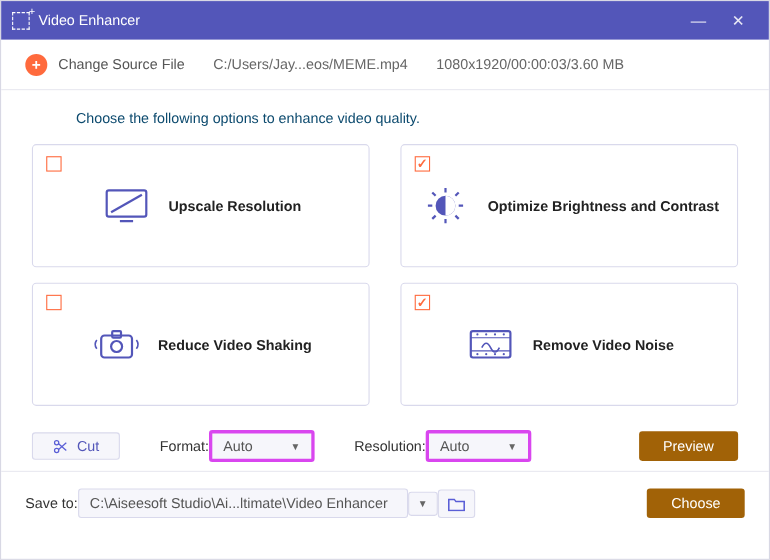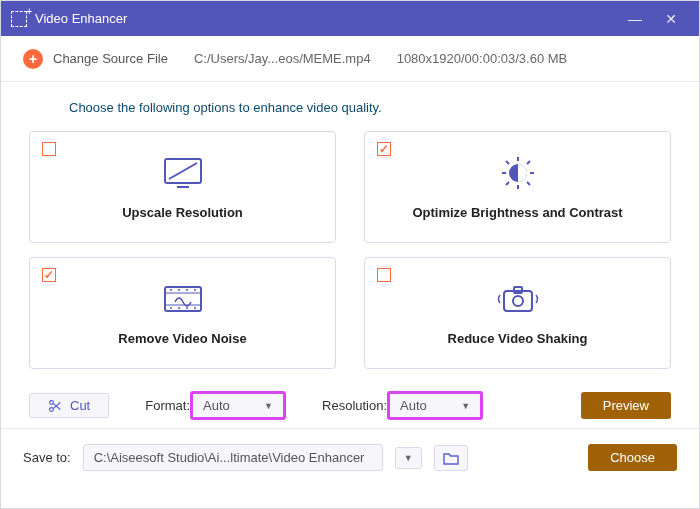--- a/index.html
+++ b/index.html
@@ -8,33 +8,33 @@
   .titlebar .app-icon { width: 16px; height: 16px; border: 1px dashed #fff; margin-right: 8px; position: relative; }
   .titlebar .app-icon::after { content: "+"; position: absolute; top: -6px; right: -6px; font-size: 10px; }
   .titlebar .title { font-size: 13px; flex: 1; }
   .titlebar .winbtn { width: 36px; text-align: center; font-size: 14px; color: #e8e8f5; cursor: pointer; }
   .source-bar { height: 46px; border-bottom: 1px solid #e8e8f0; display: flex; align-items: center; padding: 0 22px; font-size: 13px; color: #666; gap: 26px; }
   .source-bar .change { display: flex; align-items: center; gap: 10px; color: #555; cursor: pointer; }
   .plus-circle { width: 20px; height: 20px; border-radius: 50%; background: #ff6a3d; color: #fff; display: flex; align-items: center; justify-content: center; font-size: 14px; font-weight: bold; }
   .main { padding: 18px 28px 8px; }
   .prompt { font-size: 13px; color: #0c4a6e; margin-bottom: 16px; margin-left: 40px; }
   .grid { display: grid; grid-template-columns: 1fr 1fr; gap: 14px 28px; }
-  .card { border: 1px solid #d9d9ec; border-radius: 4px; height: 112px; position: relative; display: flex; flex-direction: column; align-items: center; justify-content: center; gap: 14px; cursor: pointer; }
+  .card { border: 1px solid #d9d9ec; border-radius: 4px; height: 112px; position: relative; display: flex; flex-direction: row; align-items: center; justify-content: center; gap: 14px; cursor: pointer; }
   .card .chk { position: absolute; top: 10px; left: 12px; width: 14px; height: 14px; border: 1.5px solid #ff6a3d; display: flex; align-items: center; justify-content: center; }
   .card .chk.checked::after { content: "✓"; color: #ff6a3d; font-size: 12px; font-weight: bold; line-height: 1; }
   .card .label { font-size: 13px; font-weight: 600; color: #222; }
   .icon-box { width: 48px; height: 36px; color: #5356b9; }
   .controls { display: flex; align-items: center; margin-top: 22px; font-size: 13px; color: #333; }
   .cut-btn { display: flex; align-items: center; gap: 8px; border: 1px solid #d9d9ec; padding: 4px 18px; border-radius: 3px; background: #f6f6fb; cursor: pointer; color: #5356b9; }
   .cut-btn svg { width: 14px; height: 14px; }
   .sel-label { color: #333; margin-left: 36px; }
   .select { display: flex; align-items: center; justify-content: space-between; border: 3px solid #d946ef; background: #f6f6fb; padding: 4px 10px; border-radius: 3px; min-width: 96px; cursor: pointer; color: #555; }
   .select .tri { font-size: 9px; color: #666; }
   .preview-btn, .enhance-btn { margin-left: auto; background: #a16207; color: #fff; border: none; padding: 6px 22px; border-radius: 3px; font-size: 13px; cursor: pointer; }
-  .bottom-bar { border-top: 1px solid #e8e8f0; height: 58px; display: flex; align-items: center; padding: 0 22px; gap: 12px; font-size: 13px; color: #333; }
+  .bottom-bar { border-top: 1px solid #e8e8f0; height: 58px; display: flex; align-items: center; padding: 0 22px; font-size: 13px; color: #333; }
   .path-box { flex: 0 0 300px; border: 1px solid #d9d9ec; background: #f6f6fb; padding: 5px 10px; border-radius: 3px; color: #555; white-space: nowrap; overflow: hidden; text-overflow: ellipsis; }
   .drop-btn, .folder-btn { border: 1px solid #d9d9ec; background: #f6f6fb; padding: 5px 8px; border-radius: 3px; cursor: pointer; color: #5356b9; display: flex; align-items: center; }
   .spacer { flex: 1; }
 </style>
 </head>
 <body>
 
 <div class="titlebar">
   <div class="app-icon"></div>
   <div class="title">Video Enhancer</div>
@@ -79,48 +79,48 @@
             <line x1="33" y1="27" x2="36" y2="30"></line>
             <line x1="12" y1="30" x2="15" y2="27"></line>
             <line x1="33" y1="9" x2="36" y2="6"></line>
           </g>
           <path d="M24 9 a9 9 0 0 1 0 18 z" fill="#fff"></path>
         </svg>
       <div class="label">Optimize Brightness and Contrast</div>
     </div>
 
     <div class="card">
+      <div class="chk"></div>
+      <svg class="icon-box" viewBox="0 0 48 36">
+          <rect x="10" y="10" width="28" height="20" rx="3" fill="none" stroke="#5356b9" stroke-width="2"></rect>
+          <rect x="20" y="6" width="8" height="6" rx="1" fill="none" stroke="#5356b9" stroke-width="2"></rect>
+          <circle cx="24" cy="20" r="5" fill="none" stroke="#5356b9" stroke-width="2"></circle>
+          <path d="M6 14 q-3 4 0 8" fill="none" stroke="#5356b9" stroke-width="1.5"></path>
+          <path d="M42 14 q3 4 0 8" fill="none" stroke="#5356b9" stroke-width="1.5"></path>
+        </svg>
+      <div class="label">Reduce Video Shaking</div>
+    </div>
+
+    <div class="card">
       <div class="chk checked"></div>
       <svg class="icon-box" viewBox="0 0 48 36">
           <rect x="6" y="6" width="36" height="24" rx="2" fill="none" stroke="#5356b9" stroke-width="2"></rect>
           <line x1="6" y1="12" x2="42" y2="12" stroke="#5356b9" stroke-width="1"></line>
           <line x1="6" y1="24" x2="42" y2="24" stroke="#5356b9" stroke-width="1"></line>
           <circle cx="12" cy="9" r="1" fill="#5356b9"></circle>
           <circle cx="20" cy="9" r="1" fill="#5356b9"></circle>
           <circle cx="28" cy="9" r="1" fill="#5356b9"></circle>
           <circle cx="36" cy="9" r="1" fill="#5356b9"></circle>
           <circle cx="12" cy="27" r="1" fill="#5356b9"></circle>
           <circle cx="20" cy="27" r="1" fill="#5356b9"></circle>
           <circle cx="28" cy="27" r="1" fill="#5356b9"></circle>
           <circle cx="36" cy="27" r="1" fill="#5356b9"></circle>
           <path d="M16 21 q4 -8 8 0 t8 0" fill="none" stroke="#5356b9" stroke-width="1.5"></path>
         </svg>
       <div class="label">Remove Video Noise</div>
-    </div>
-
-    <div class="card">
-      <div class="chk"></div>
-      <svg class="icon-box" viewBox="0 0 48 36">
-          <rect x="10" y="10" width="28" height="20" rx="3" fill="none" stroke="#5356b9" stroke-width="2"></rect>
-          <rect x="20" y="6" width="8" height="6" rx="1" fill="none" stroke="#5356b9" stroke-width="2"></rect>
-          <circle cx="24" cy="20" r="5" fill="none" stroke="#5356b9" stroke-width="2"></circle>
-          <path d="M6 14 q-3 4 0 8" fill="none" stroke="#5356b9" stroke-width="1.5"></path>
-          <path d="M42 14 q3 4 0 8" fill="none" stroke="#5356b9" stroke-width="1.5"></path>
-        </svg>
-      <div class="label">Reduce Video Shaking</div>
     </div>
 
   </div>
 
   <div class="controls">
     <div class="cut-btn">
       <svg viewBox="0 0 16 16">
           <circle cx="4" cy="4" r="2.2" fill="none" stroke="#5a5ed6" stroke-width="1.3"></circle>
           <circle cx="4" cy="12" r="2.2" fill="none" stroke="#5a5ed6" stroke-width="1.3"></circle>
           <line x1="6" y1="5" x2="14" y2="12" stroke="#5a5ed6" stroke-width="1.3"></line>

